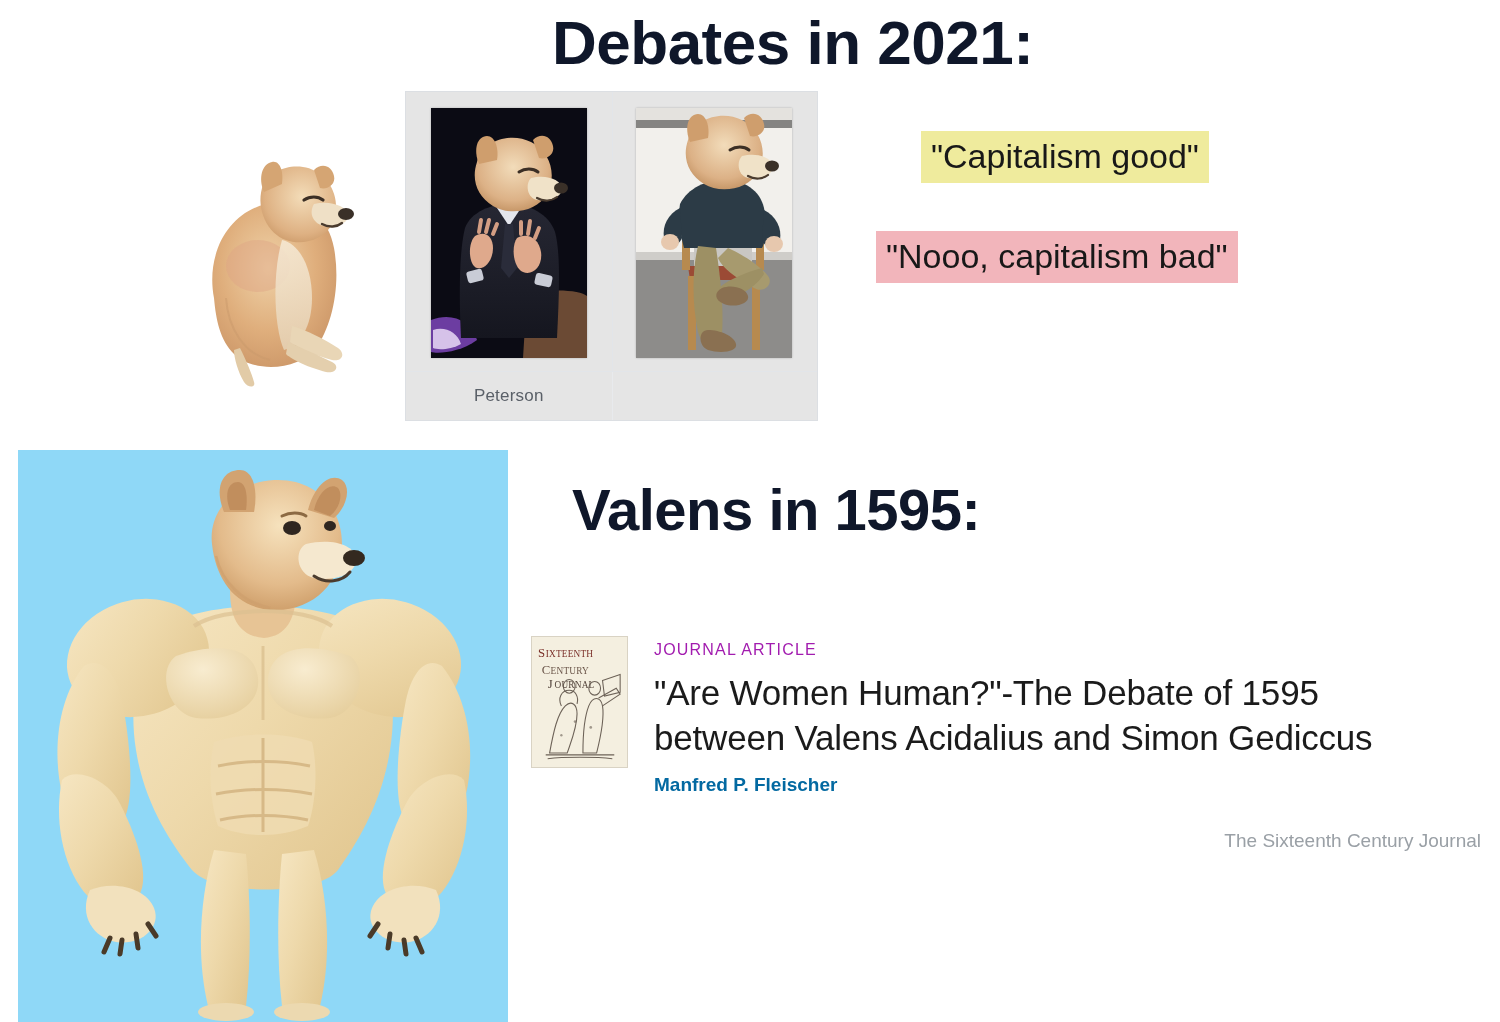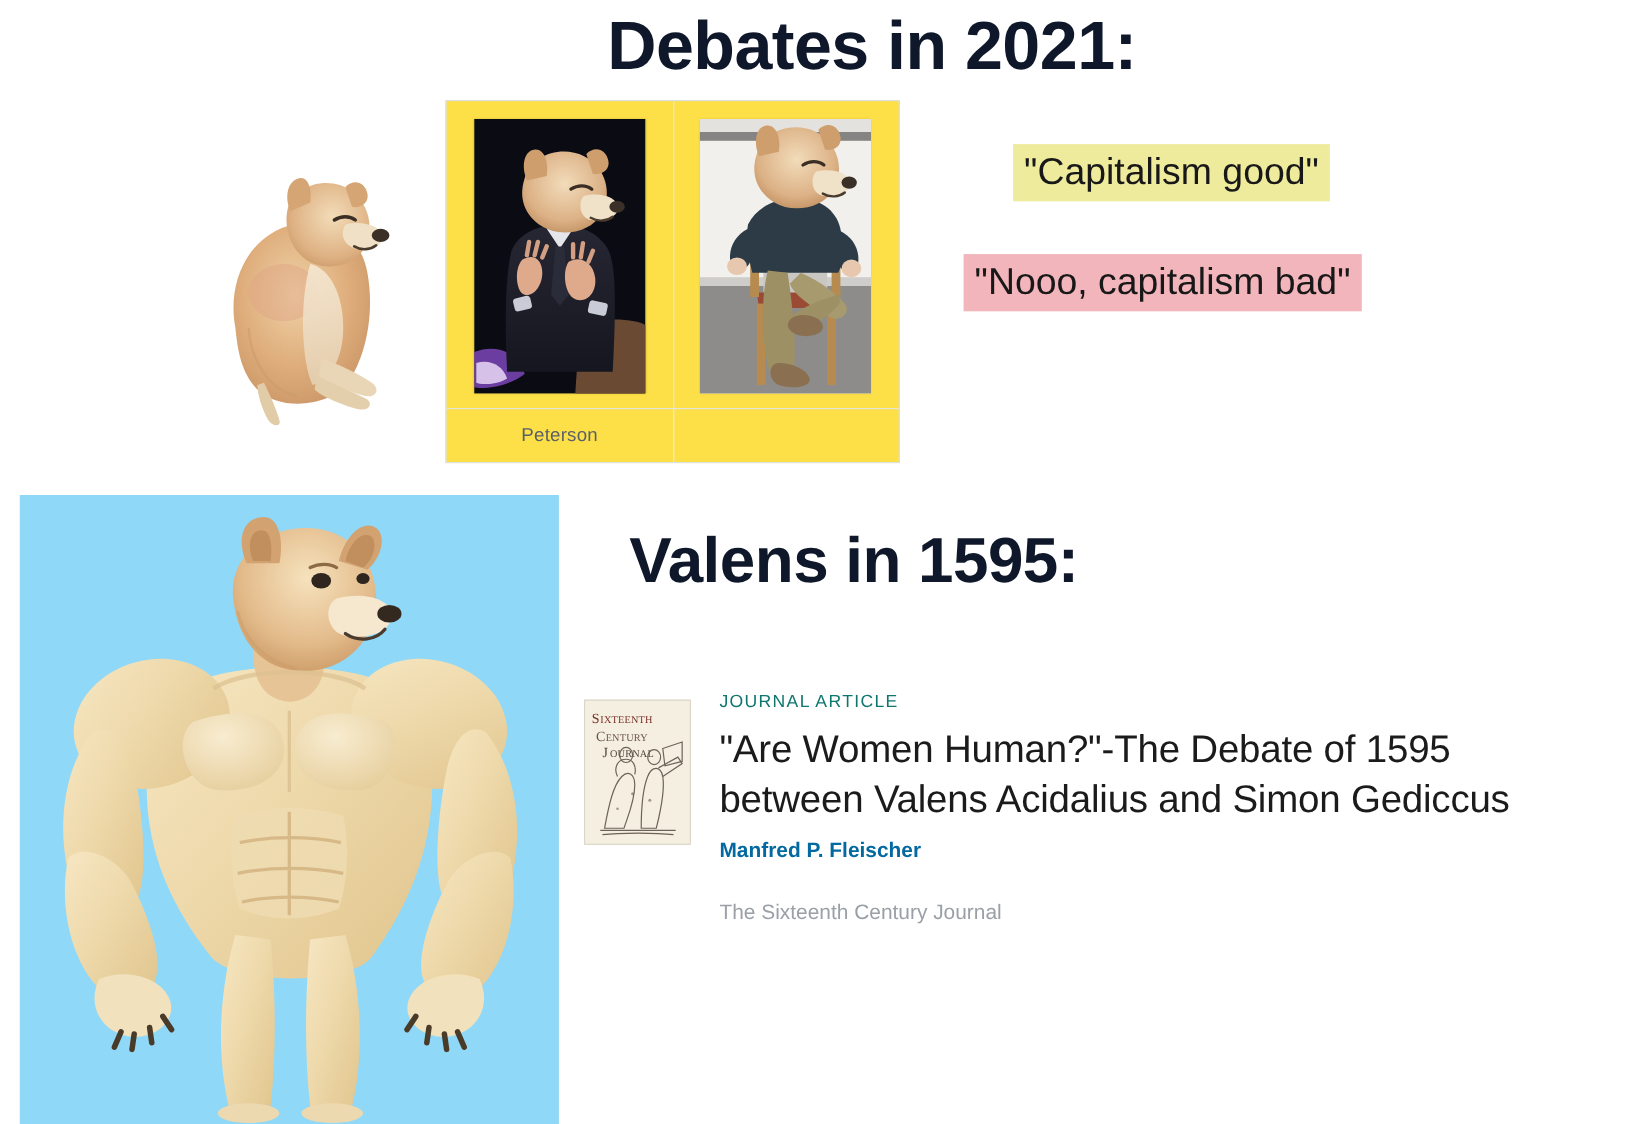--- a/index.html
+++ b/index.html
@@ -48,21 +48,21 @@
   }
   .cheems svg { display:block; width:100%; height:100%; }
 
   
   #debate-card {
     position: absolute;
     left: 405px;
     top: 91px;
     width: 413px;
     height: 330px;
-    background: #fde047;
+    background: #e5e5e5;
     border: 1px solid #dcdfe3;
     box-sizing: border-box;
     display: flex;
     flex-direction: column;
   }
   .card-panels {
     flex: 1 1 auto;
     display: flex;
     position: relative;
     min-height: 0;
@@ -161,23 +161,23 @@
     border: 1px solid #d9d3c4;
     box-sizing: border-box;
     position: relative;
     overflow: hidden;
   }
   .journal-cover svg { display:block; width:100%; height:100%; }
   .citation-text { flex: 1 1 auto; min-width: 0; }
   .kicker {
     font-size: 16px;
     letter-spacing: 1.2px;
-    color: #0f766e;
-    font-family: "Liberation Sans", sans-serif;
-    margin: 0 0 11px 0;
+    color: #a21caf;
+    font-family: "Liberation Sans", sans-serif;
+    margin: 11px 0 11px 0;
     text-transform: uppercase;
   }
   .cite-title {
     font-size: 35px;
     line-height: 45px;
     color: #1b1b1b;
     font-family: "Liberation Sans", sans-serif;
     margin: 0 0 14px 0;
     letter-spacing: -0.2px;
     max-width: 800px;
@@ -187,20 +187,21 @@
     color: #0369a1;
     font-family: "Liberation Sans", sans-serif;
     font-weight: bold;
     margin: 0 0 34px 0;
   }
   .cite-journal {
     font-size: 19px;
     color: #9aa0a6;
     font-family: "Liberation Sans", sans-serif;
     margin: 0;
+    text-align: right;
   }
 </style>
 </head>
 <body>
 
 <div class="meme-title" id="title-2021">Debates in 2021:</div>
 
 <div class="cheems">
   <svg viewBox="0 0 172 240" xmlns="http://www.w3.org/2000/svg" aria-hidden="true">
     <defs>

